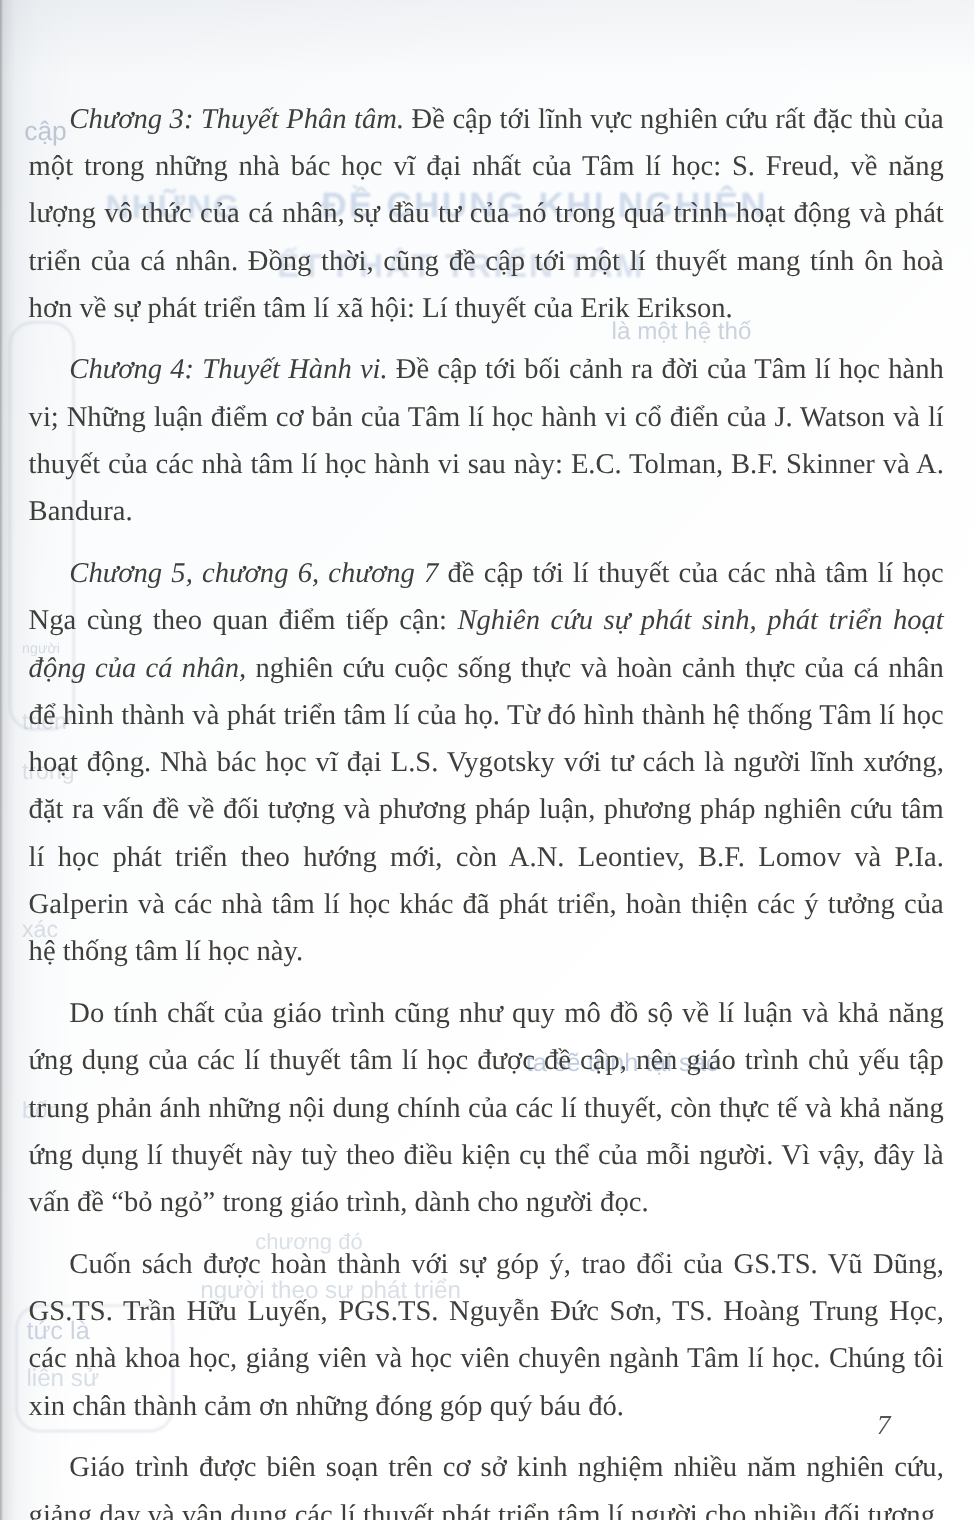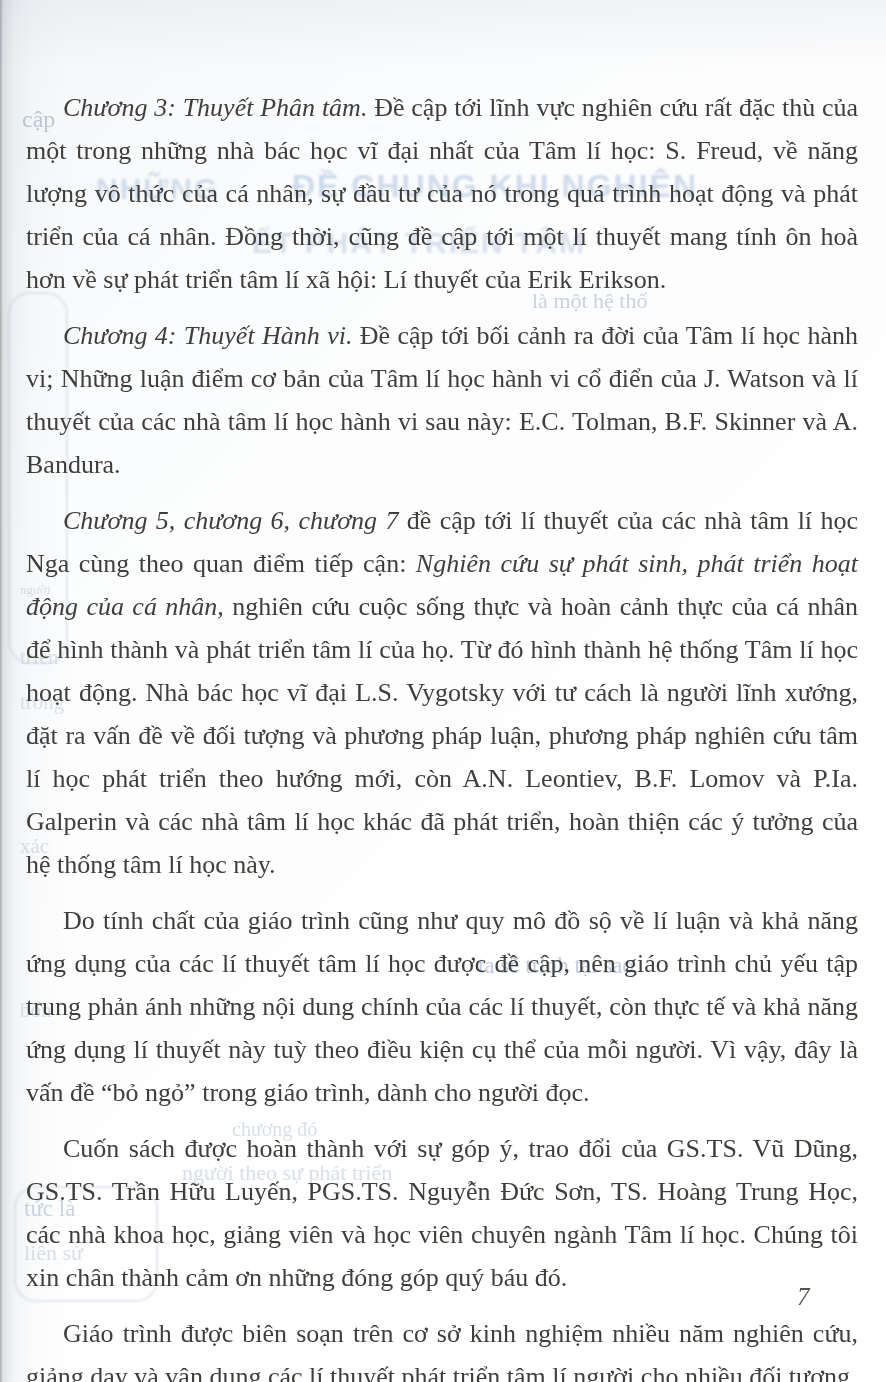--- a/index.html
+++ b/index.html
@@ -50,21 +50,21 @@
     font-size: 25px;
     font-style: italic;
     color: #55554f;
   }
   
   .ghost {
     position: absolute;
     white-space: nowrap;
     filter: blur(0.7px);
     pointer-events: none;
-    font-family: Liberation Serif, serif;
+    font-family: Liberation Sans, sans-serif;
   }
   .ghost.bold {
     font-weight: bold;
     font-family: "Liberation Sans", "DejaVu Sans", sans-serif;
     letter-spacing: 2px;
     filter: blur(1.1px);
   }
   .ghost-box {
     position: absolute;
     border: 2px solid rgba(178,190,206,0.35);
@@ -77,21 +77,21 @@
 <body>
 
 <div class="edge-top"></div>
 <div class="edge-left"></div>
 
 <div id="ghost-layer">
     <span class="ghost" style="left: 22px; top: 106px; font-size: 24px; color: rgba(168, 182, 200, 0.75);">cập</span>
     <span class="ghost bold" style="left: 96px; top: 172px; font-size: 30px; color: rgba(176, 196, 222, 0.55);">NHỮNG</span>
     <span class="ghost bold" style="left: 292px; top: 168px; font-size: 32px; color: rgba(172, 192, 220, 0.55);">ĐỀ CHUNG KHI NGHIÊN</span>
     <span class="ghost bold" style="left: 252px; top: 226px; font-size: 30px; color: rgba(182, 198, 222, 0.5);">ẾT PHÁT TRIỂN TÂM</span>
-    <span class="ghost" style="left: 532px; top: 288px; font-size: 22px; color: rgba(170, 182, 196, 0.6);">là một hệ thố</span>
+    <span class="ghost" style="left: 556px; top: 288px; font-size: 22px; color: rgba(170, 182, 196, 0.6);">là một hệ thố</span>
     <span class="ghost" style="left: 20px; top: 582px; font-size: 13px; color: rgba(186, 196, 208, 0.55);">người</span>
     <span class="ghost" style="left: 20px; top: 645px; font-size: 21px; color: rgba(190, 200, 212, 0.5);">triển</span>
     <span class="ghost" style="left: 20px; top: 690px; font-size: 21px; color: rgba(190, 200, 212, 0.5);">trong</span>
     <span class="ghost" style="left: 20px; top: 822px; font-size: 21px; color: rgba(186, 196, 208, 0.55); margin-top: 12px;">xác</span>
     <span class="ghost" style="left: 478px; top: 953px; font-size: 23px; color: rgba(150, 172, 205, 0.6);">ta sẽ trình tại sao</span>
     <span class="ghost" style="left: 20px; top: 998px; font-size: 21px; color: rgba(190, 200, 212, 0.55);">bốn</span>
     <span class="ghost" style="left: 232px; top: 1118px; font-size: 20px; color: rgba(188, 198, 212, 0.55);">chương đó</span>
     <span class="ghost" style="left: 182px; top: 1160px; font-size: 22px; color: rgba(184, 196, 210, 0.55);">người theo sự phát triển</span>
     <span class="ghost" style="left: 24px; top: 1196px; font-size: 23px; color: rgba(168, 184, 204, 0.6);">tức là</span>
     <span class="ghost" style="left: 24px; top: 1240px; font-size: 22px; color: rgba(186, 197, 210, 0.55);">liên sử</span>

